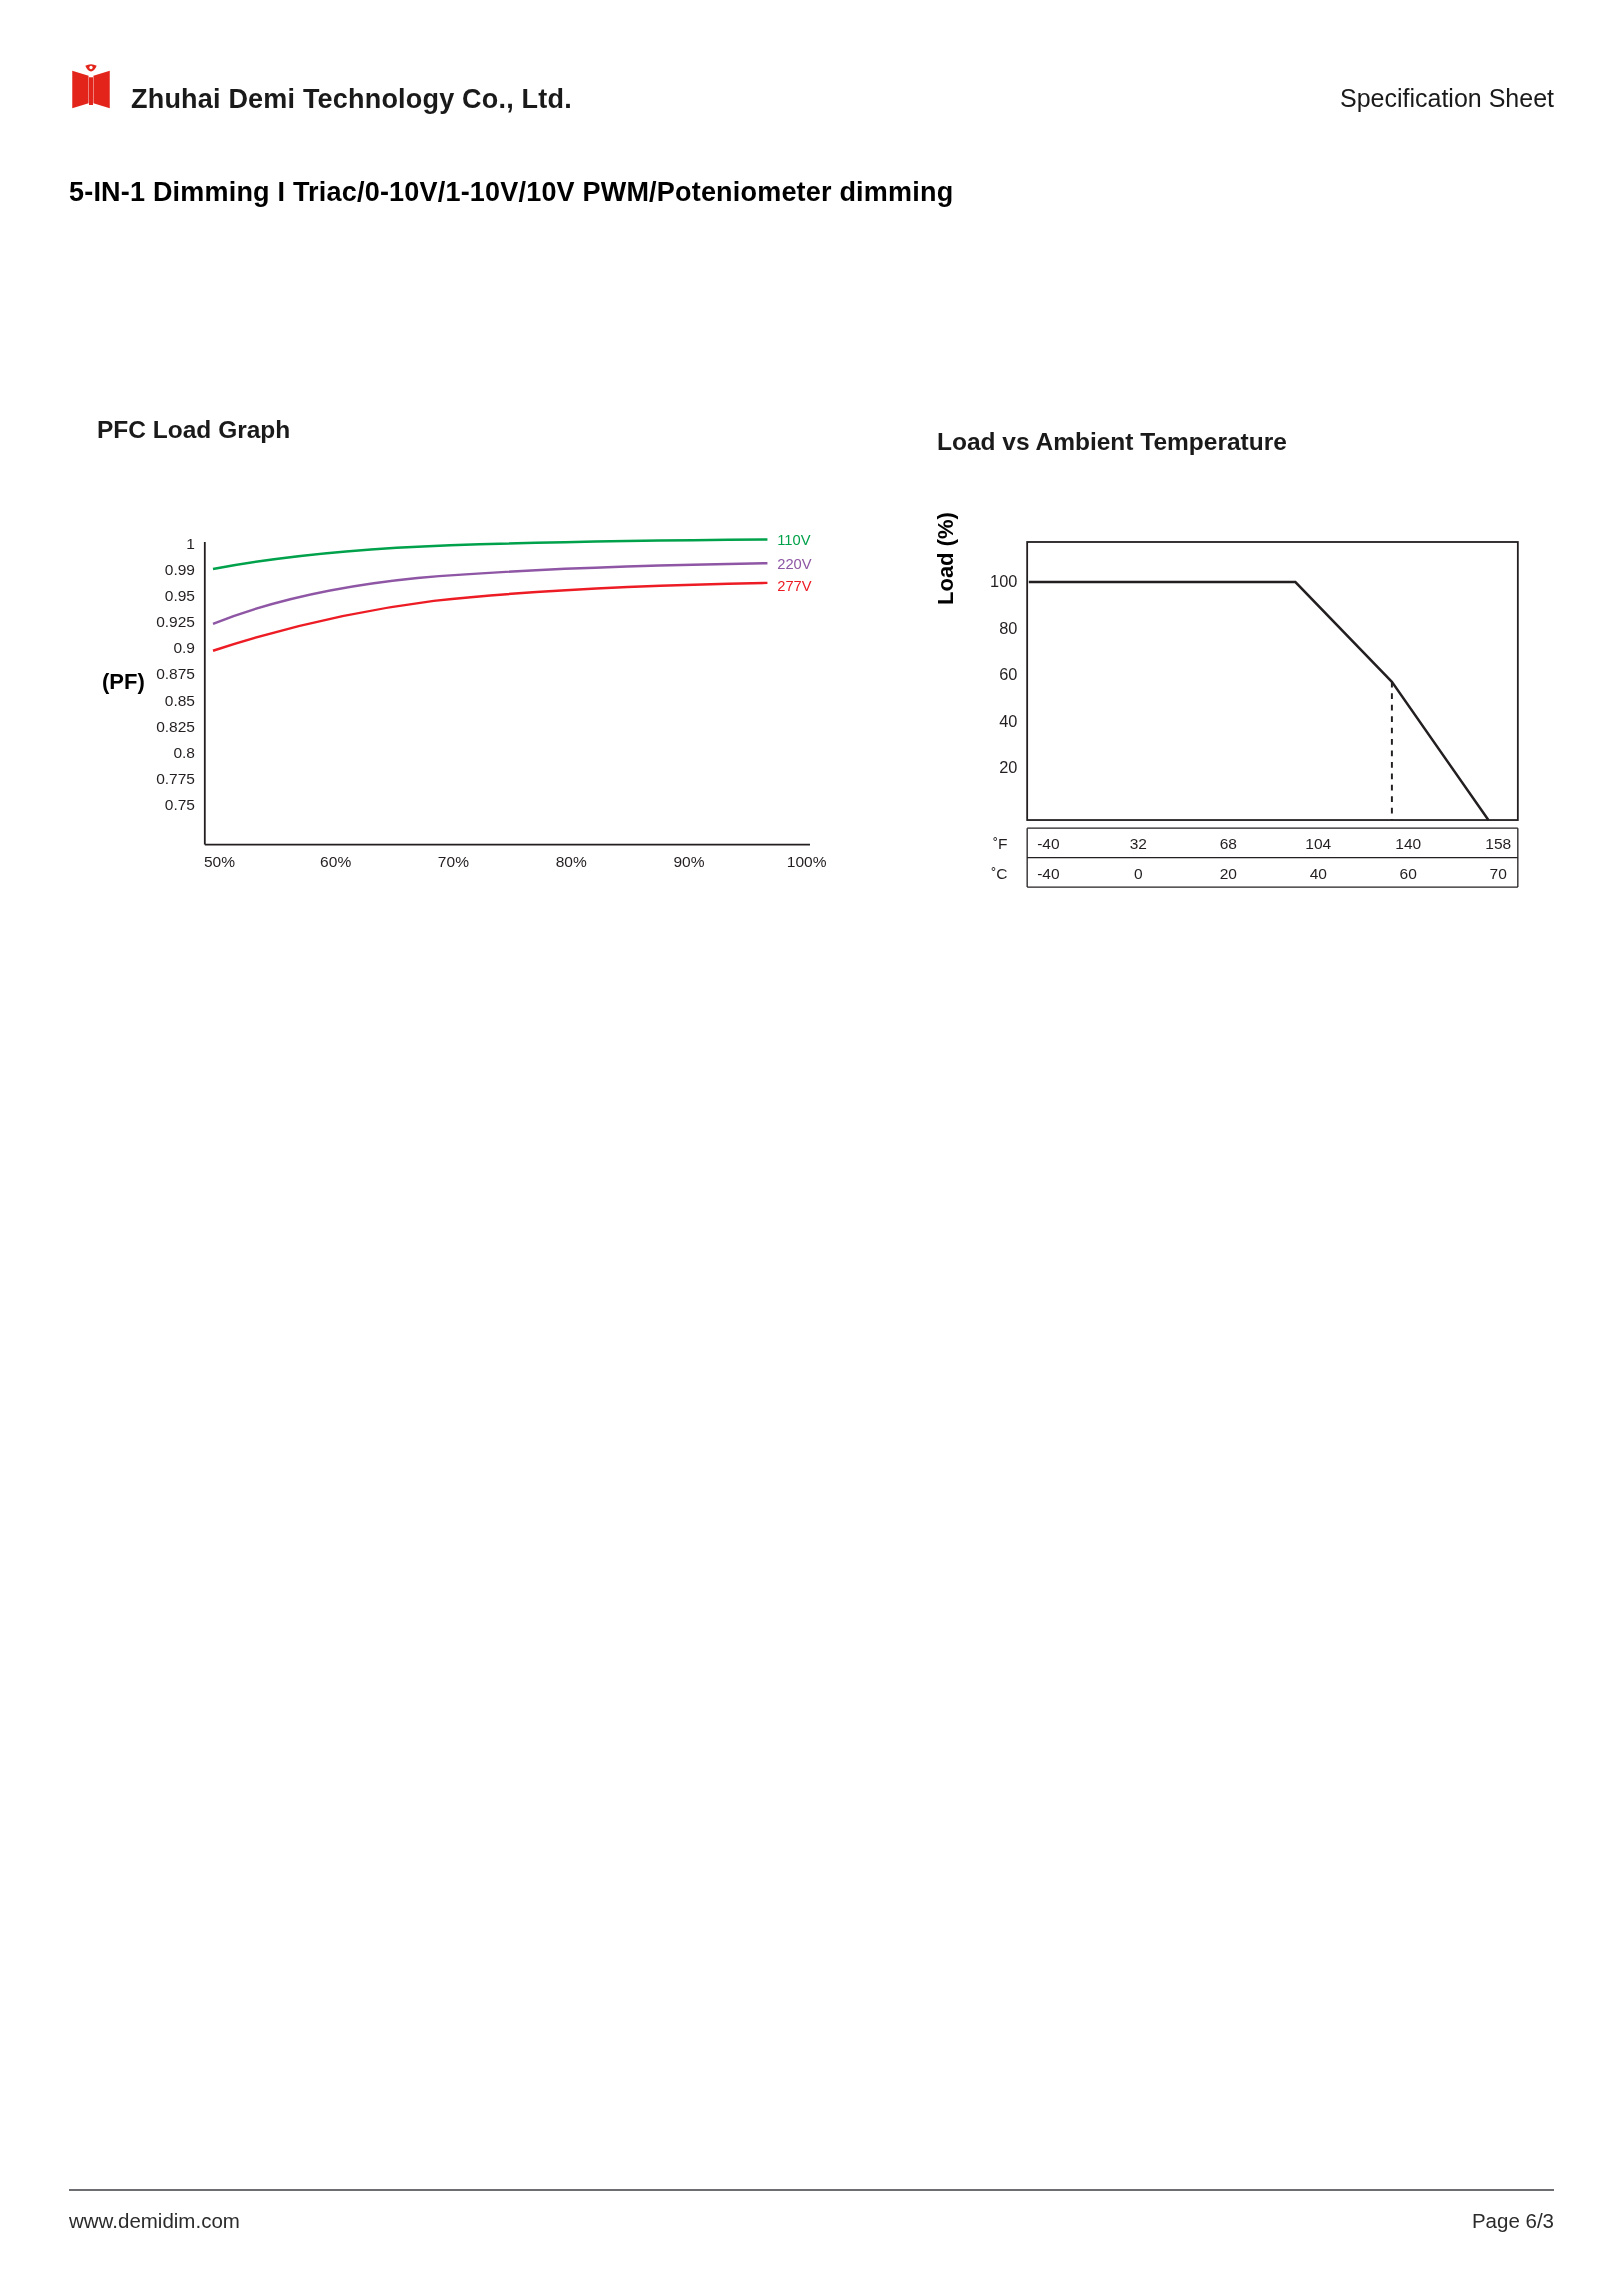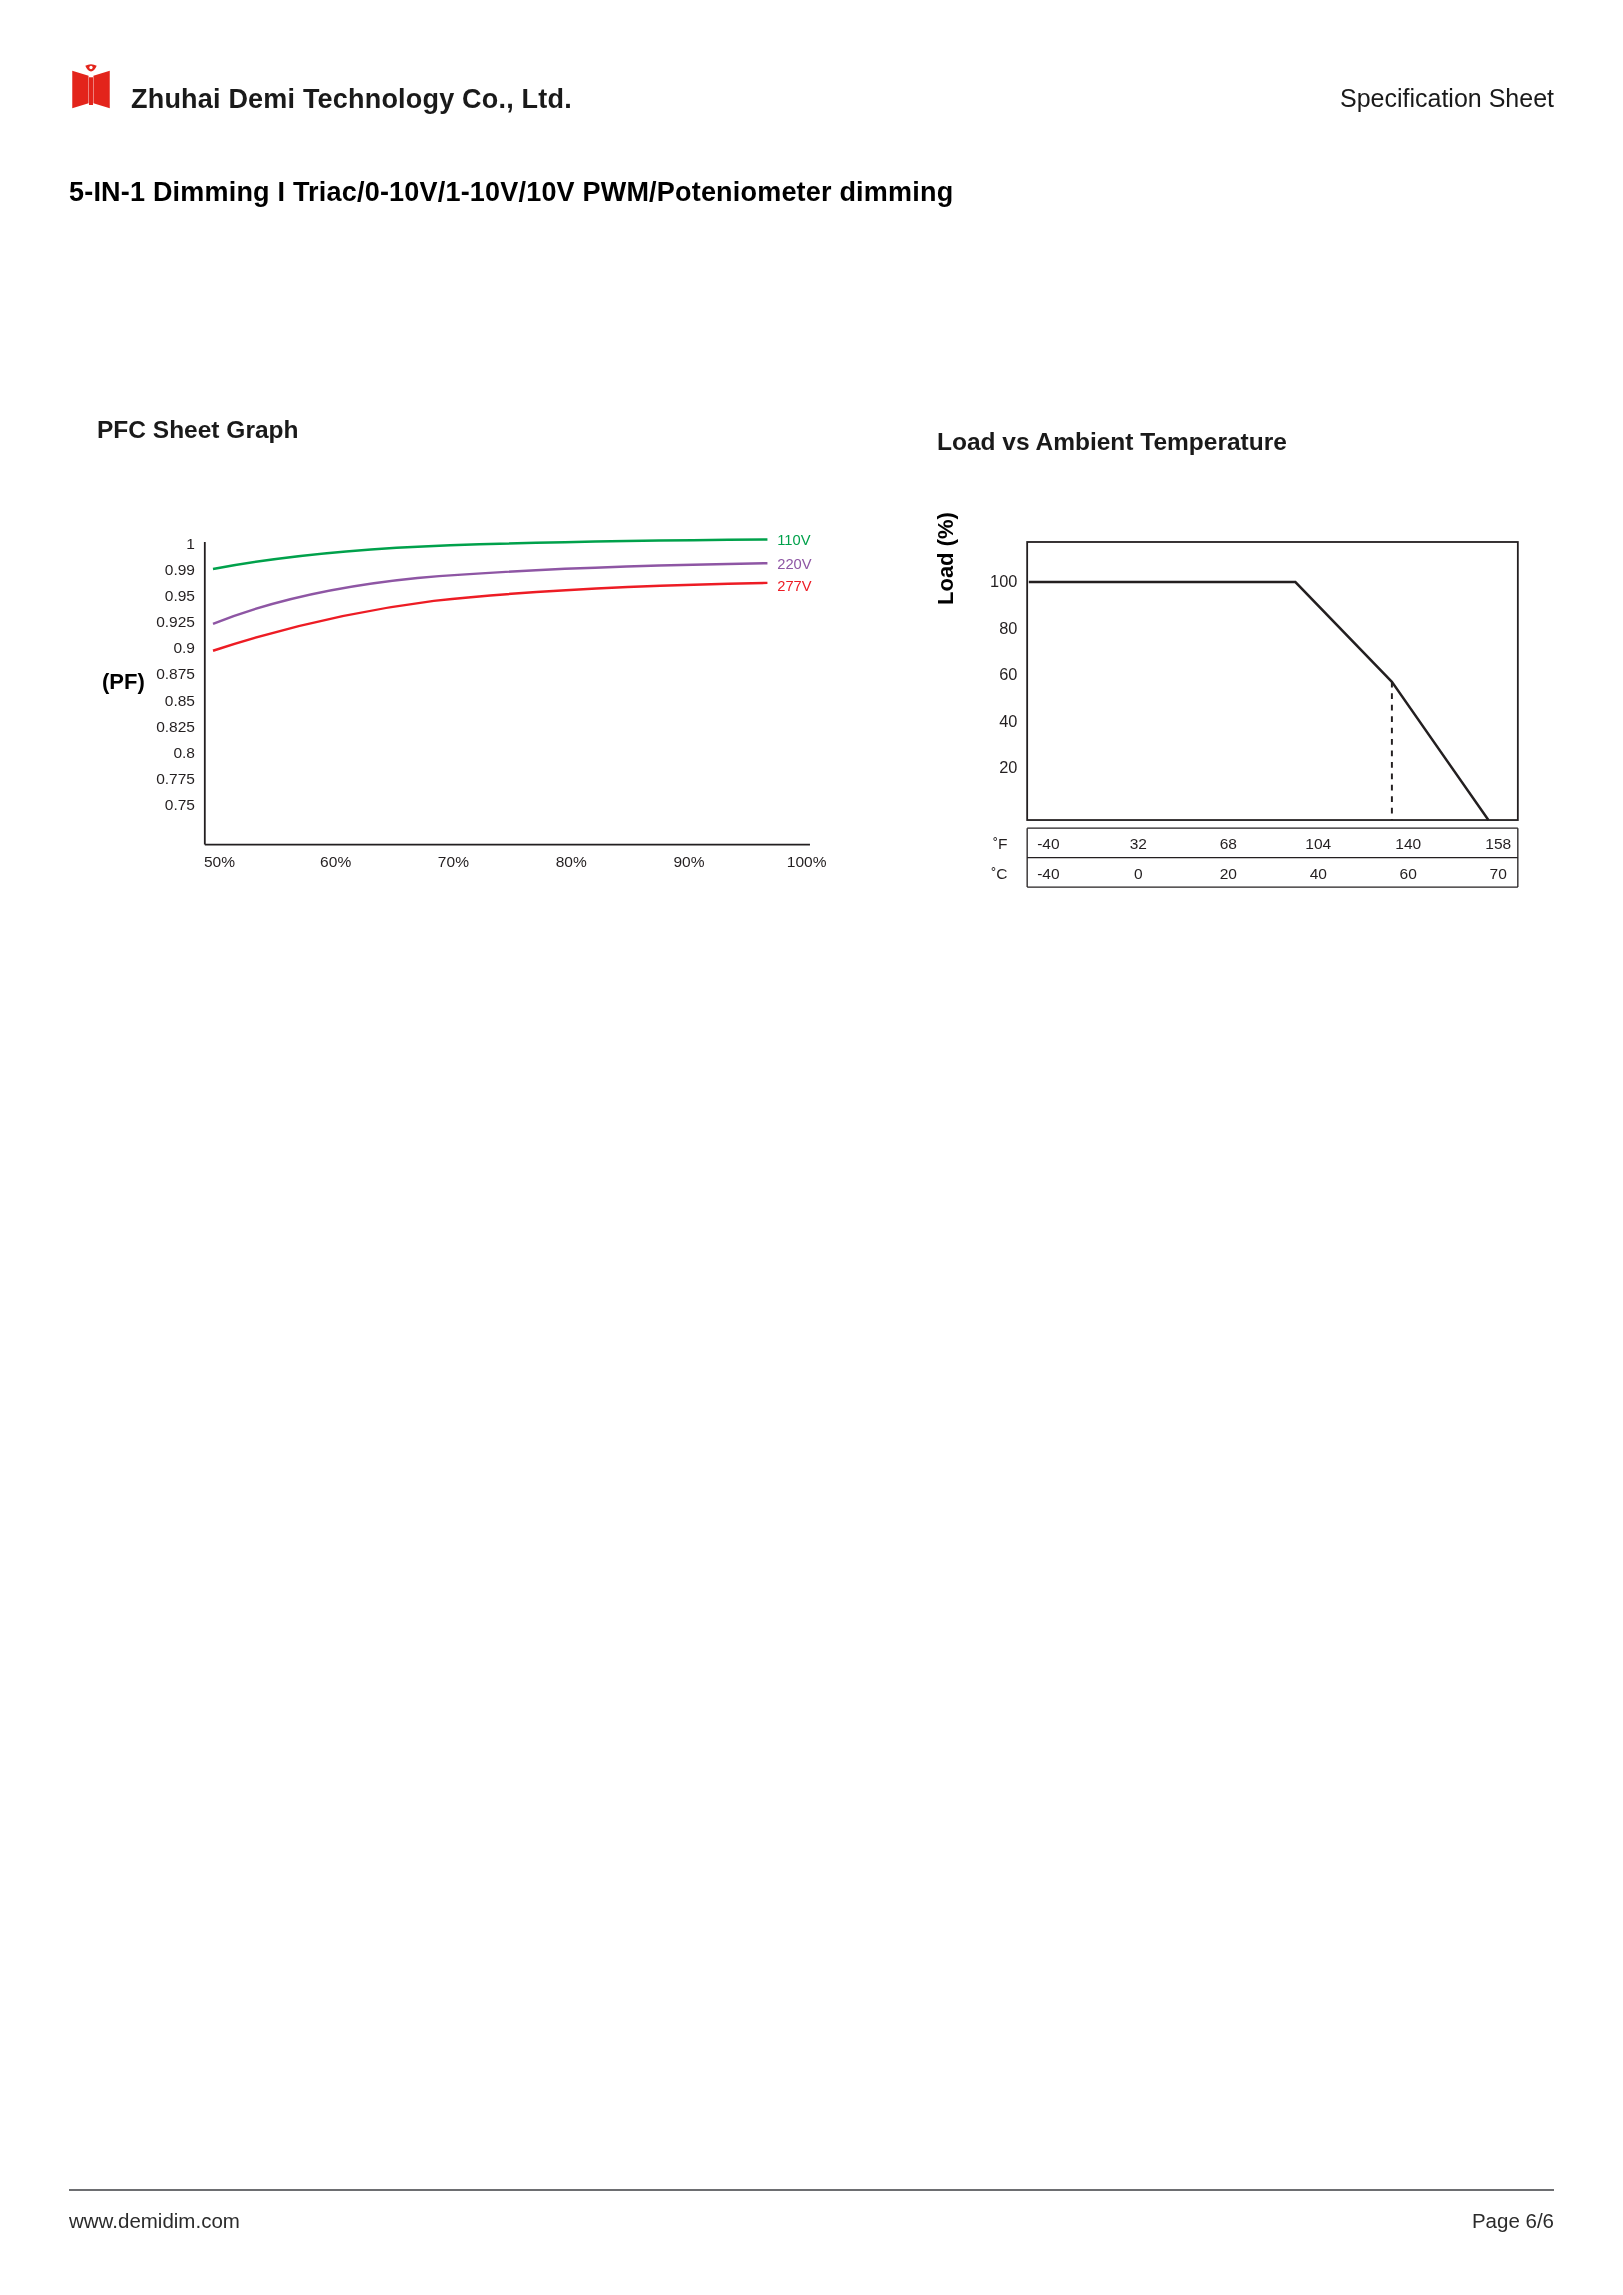--- a/index.html
+++ b/index.html
@@ -169,21 +169,21 @@
       </span>
       <span class="brand-name">Zhuhai Demi Technology Co., Ltd.</span>
     </div>
     <div class="spec-sheet">Specification Sheet</div>
   </div>
 
   <div class="titles">
     <div class="title-sub2">5-IN-1 Dimming I  Triac/0-10V/1-10V/10V PWM/Poteniometer dimming</div>
   </div>
 
-  <div class="sec-heading" id="pfc-heading">PFC Sheet Graph</div>
+  <div class="sec-heading" id="pfc-heading">PFC Load Graph</div>
   <div class="sec-heading" id="load-heading">Load vs Ambient Temperature</div>
 
   <div class="pf-label">(PF)</div>
 
   <div class="chart-wrap" id="pfc-chart">
     <svg width="753" height="368" viewBox="0 0 920 450">
 
       <line x1="140" y1="22" x2="140" y2="392" stroke="#231f20" stroke-width="2.2"></line>
       <line x1="140" y1="392" x2="880" y2="392" stroke="#231f20" stroke-width="2.2"></line>
 
@@ -255,16 +255,16 @@
       <text x="256" y="434" text-anchor="middle" font-size="19" fill="#231f20">0</text>
       <text x="366" y="434" text-anchor="middle" font-size="19" fill="#231f20">20</text>
       <text x="476" y="434" text-anchor="middle" font-size="19" fill="#231f20">40</text>
       <text x="586" y="434" text-anchor="middle" font-size="19" fill="#231f20">60</text>
       <text x="696" y="434" text-anchor="middle" font-size="19" fill="#231f20">70</text>
     </svg>
   </div>
 
   <div class="footer-rule"></div>
   <div class="footer-left">www.demidim.com</div>
-  <div class="footer-right">Page 6/6</div>
+  <div class="footer-right">Page 6/3</div>
 
 </div>
 
 
 </body></html>

